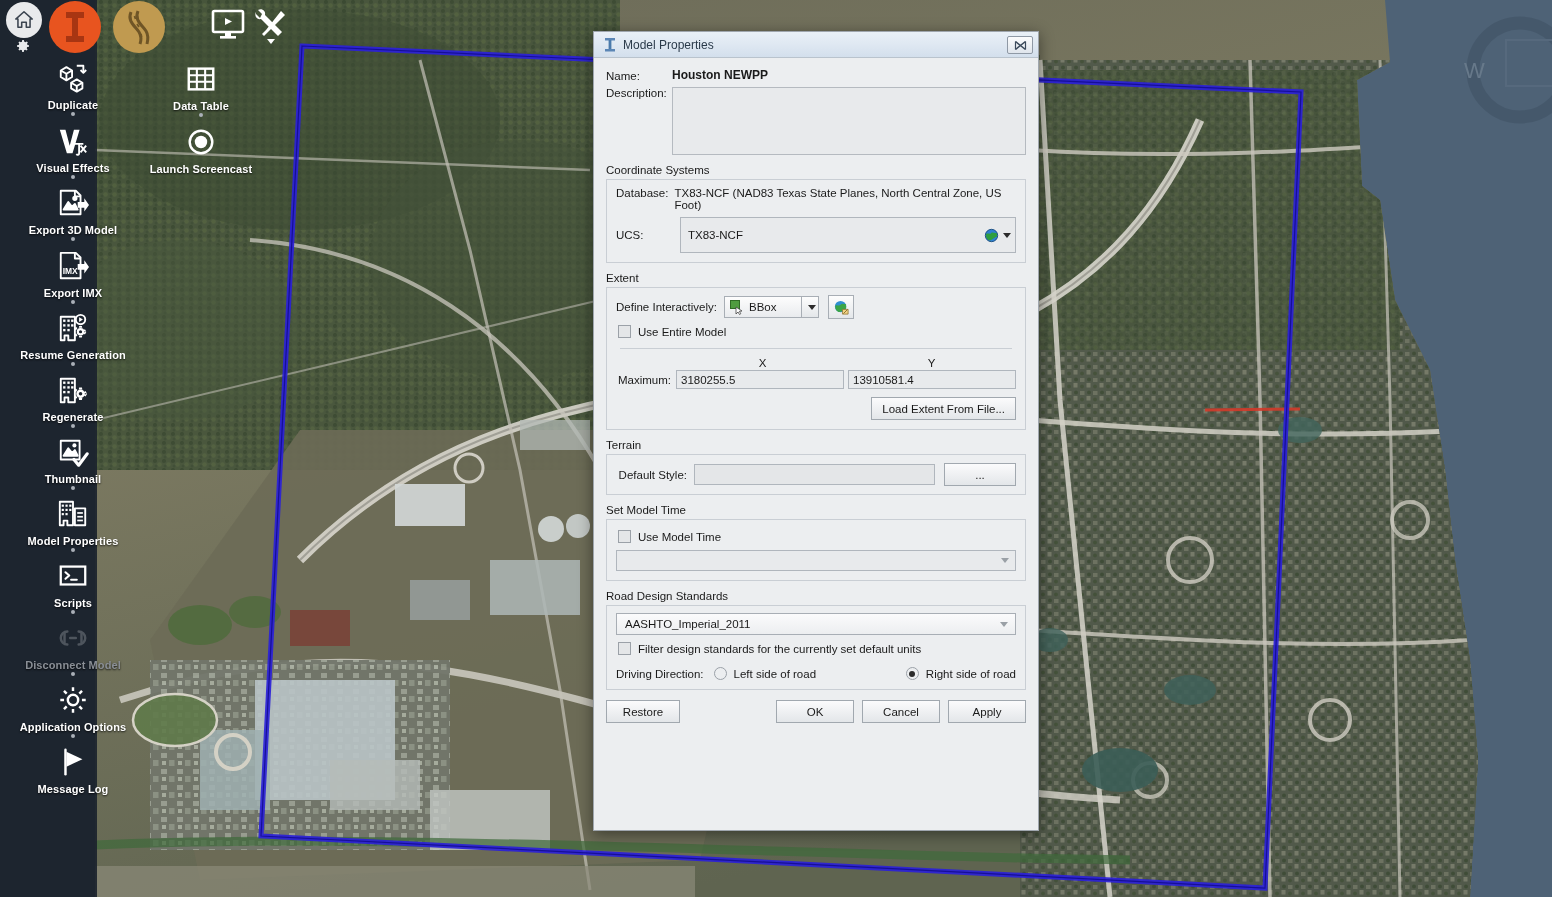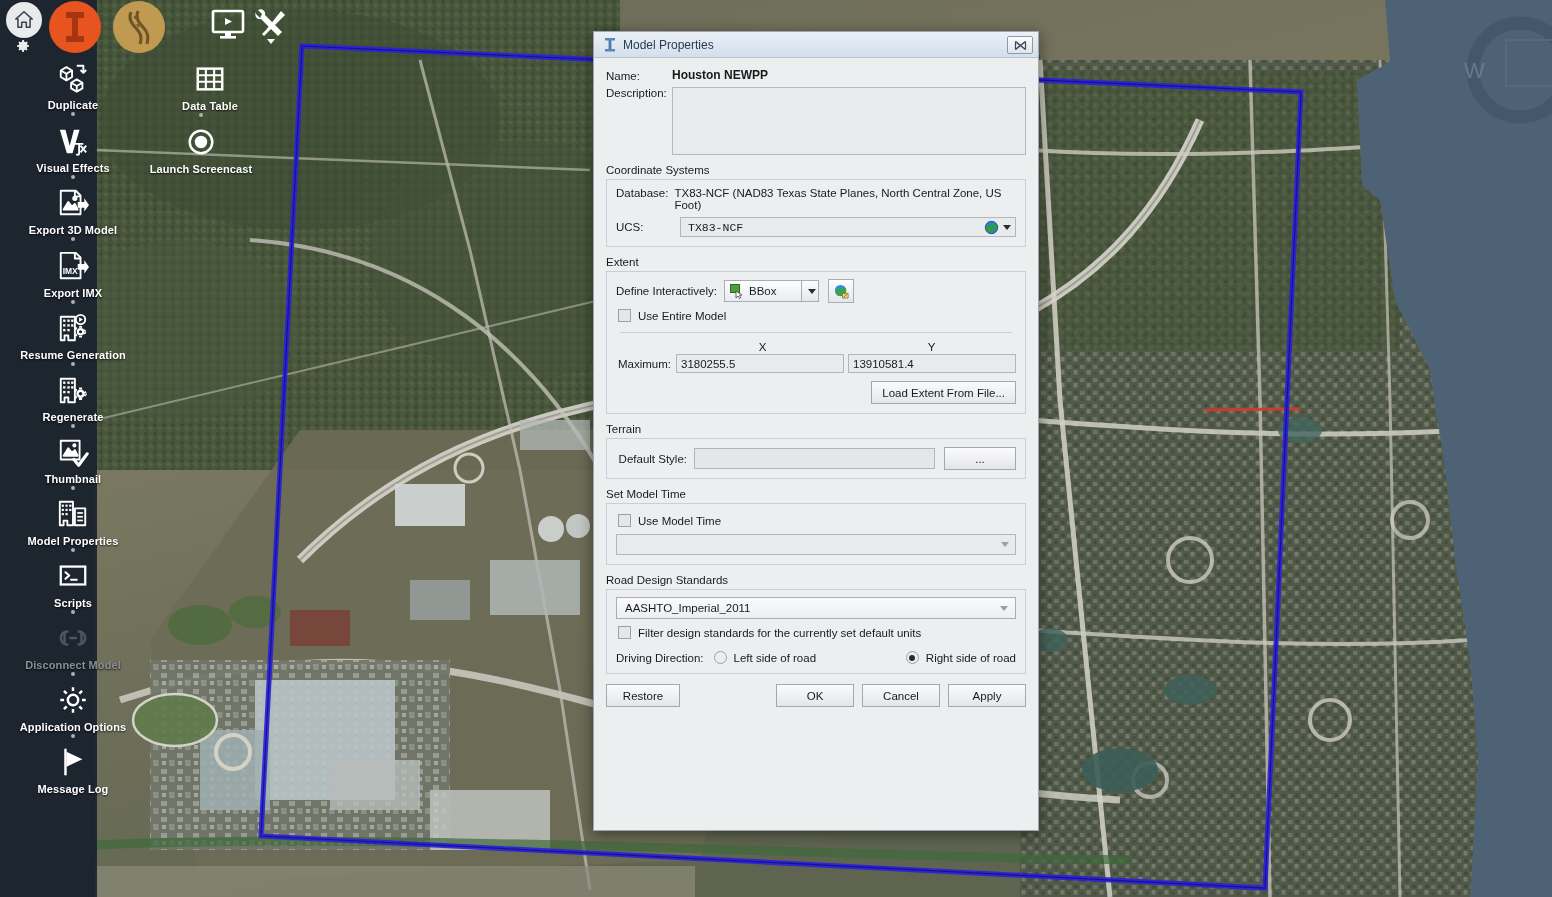--- a/index.html
+++ b/index.html
@@ -173,28 +173,27 @@
     padding: 7px 9px 9px 9px;
   }
 
   .line-db { display: flex; align-items: flex-start; margin-bottom: 6px;}
   .line-db .k { margin-right: 6px; }
 
   .line-ucs { display: flex; align-items: center; gap: 8px; }
   .line-ucs .k { width: 56px; flex: 0 0 56px; }
   .combo {
     flex: 1;
-    height: 20px;
+    height: 36px;
     background: #e8eaec;
     border: 1px solid #b0b6bd;
     display: flex; align-items: center;
     padding: 0 4px 0 7px;
     position: relative;
     cursor: pointer;
-    font-family: Liberation Mono, monospace;
   }
   .combo .val { flex: 1; font-size: 11.5px; }
 
   .caret {
     width: 0; height: 0;
     border-left: 4px solid transparent;
     border-right: 4px solid transparent;
     border-top: 5px solid #2b2b2b;
     margin-left: 4px;
   }
@@ -836,21 +835,21 @@
       <span class="lbl">Application Options</span>
     </div>
     <span class="dot-sep" style="position: absolute; top: 734px; z-index: 45;"></span>
     <div class="tool-item" style="left: -2px; top: 746px; z-index: 45; position: absolute;">
       <span class="ic"><svg viewBox="0 0 34 34" width="32" height="32">
           <path d="M9 4 L9 30" stroke="currentColor" stroke-width="2.6" stroke-linecap="round"></path>
           <path d="M10 6 L27 14 L10 22 Z" fill="currentColor"></path>
         </svg></span>
       <span class="lbl">Message Log</span>
     </div>
-    <div class="tool-item" style="left: 135px; top: 63px; position: absolute; z-index: 45;">
+    <div class="tool-item" style="left: 126px; top: 63px; position: absolute; z-index: 45;">
       <span class="ic"><svg viewBox="0 0 34 34" width="32" height="32">
           <rect x="4" y="6" width="26" height="22" fill="none" stroke="currentColor" stroke-width="2.6"></rect>
           <path d="M4 13 L30 13 M4 20 L30 20 M12.6 6 L12.6 28 M21.4 6 L21.4 28" stroke="currentColor" stroke-width="2.2"></path>
         </svg></span>
       <span class="lbl">Data Table</span>
     </div>
     <span class="dot-sep c2" style="position: absolute; top: 113px; z-index: 45;"></span>
     <div class="tool-item" style="left: 126px; top: 126px; position: absolute; z-index: 45;">
       <span class="ic"><svg viewBox="0 0 34 34" width="32" height="32">
           <circle cx="17" cy="17" r="12" fill="none" stroke="currentColor" stroke-width="2.6"></circle>

